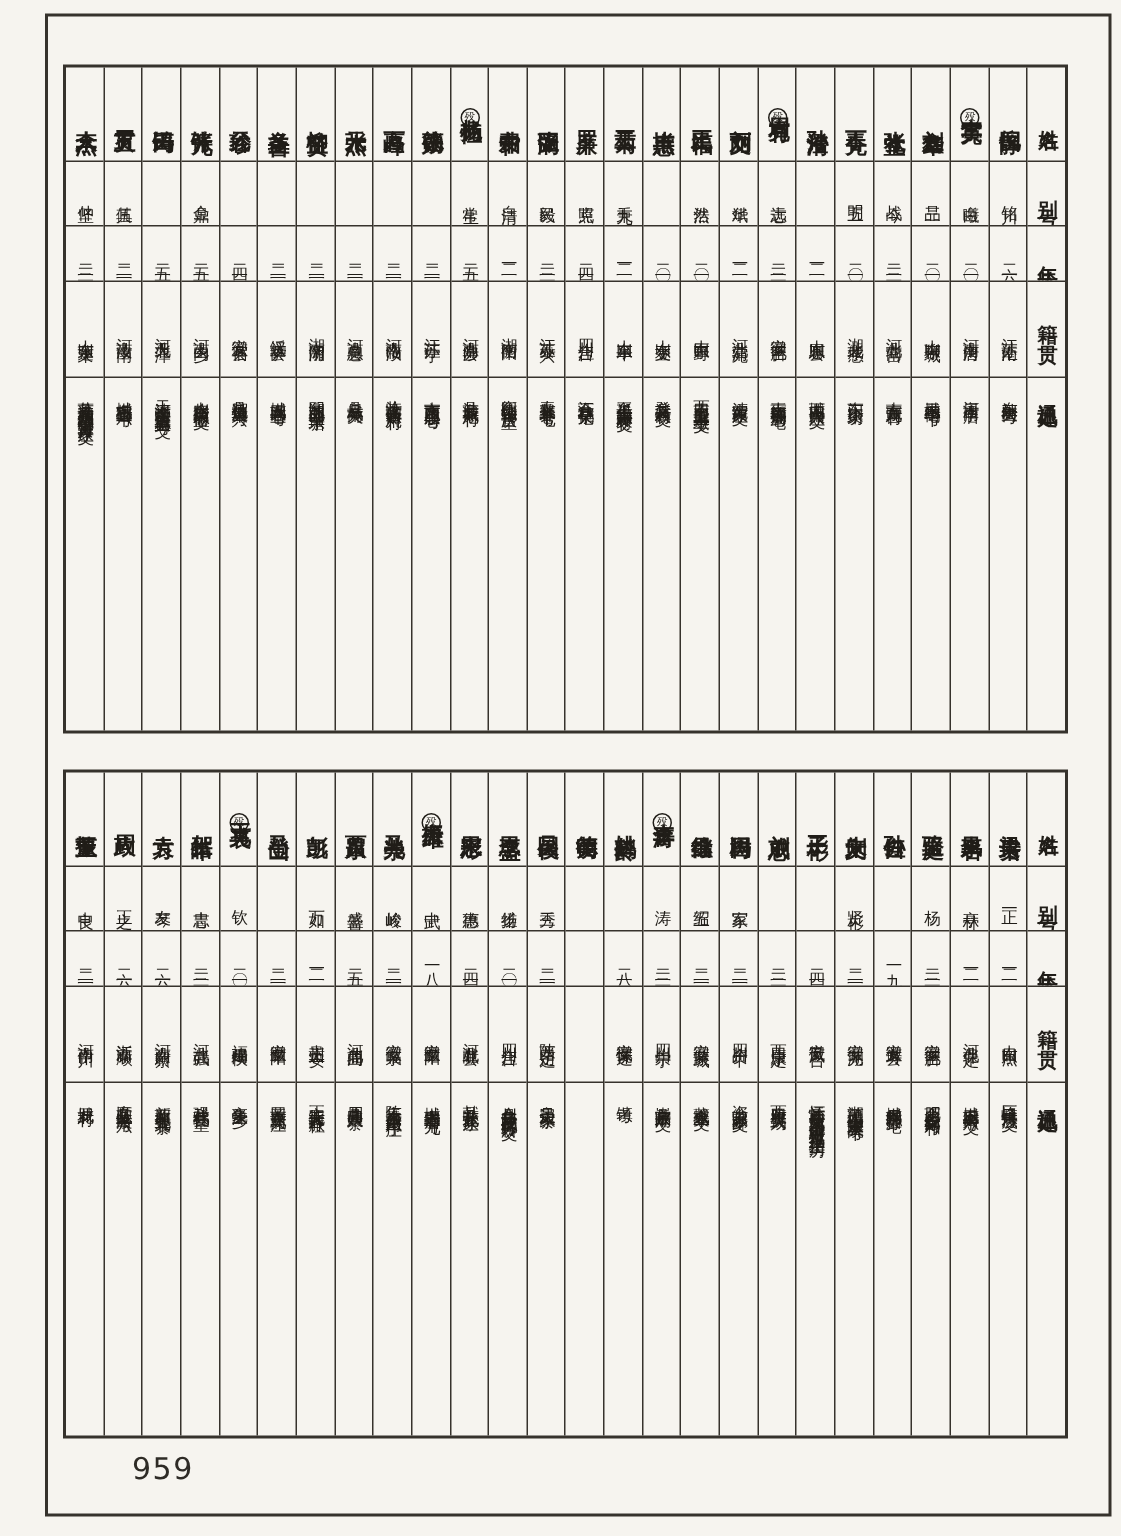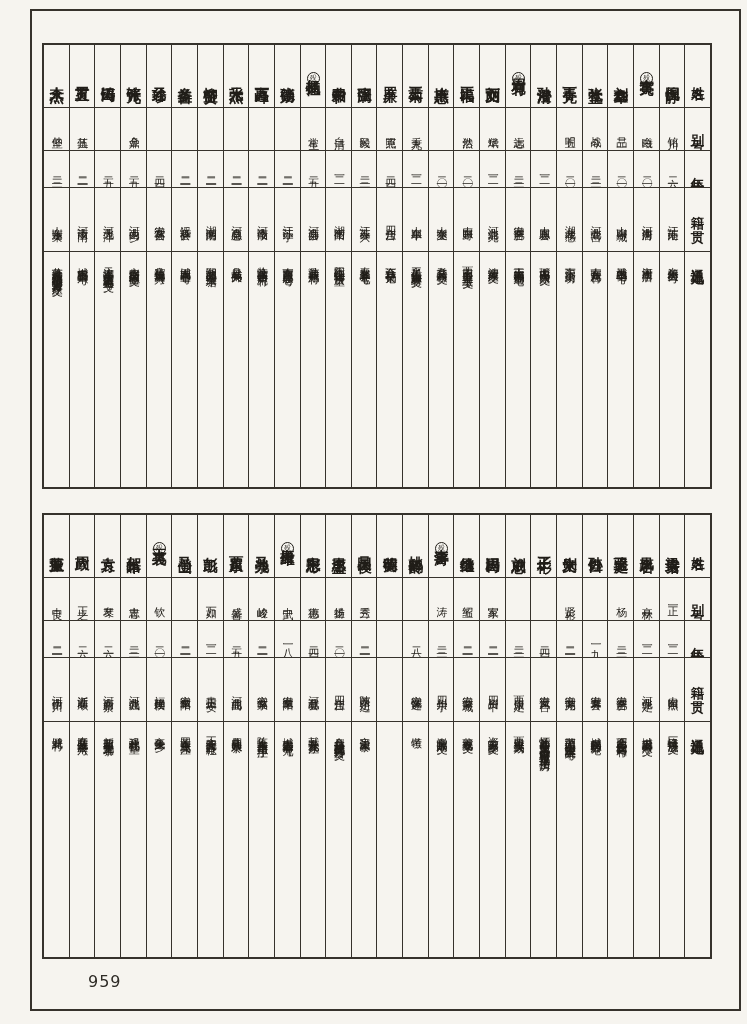--- a/index.html
+++ b/index.html
@@ -95,21 +95,21 @@
   .hdr .vtext{font-weight:bold;font-size:13.5px;}
   .ls-name{letter-spacing:15px;}
   .ls-alias{letter-spacing:7px;}
   .ls-age{letter-spacing:3px;}
   .ls-native{letter-spacing:15px;}
   .ls-addr{letter-spacing:30px;}
   .page-number{
     position:absolute;
     left:56px;
     bottom:18px;
-    font-size:16px;
+    font-size:20px;
     letter-spacing:1px;
     color:#2e2b26;
   }
 </style>
 </head>
 <body>
 
 <div class="sheet">
   <div class="frame">
     <div class="table t-top" id="table-0">

